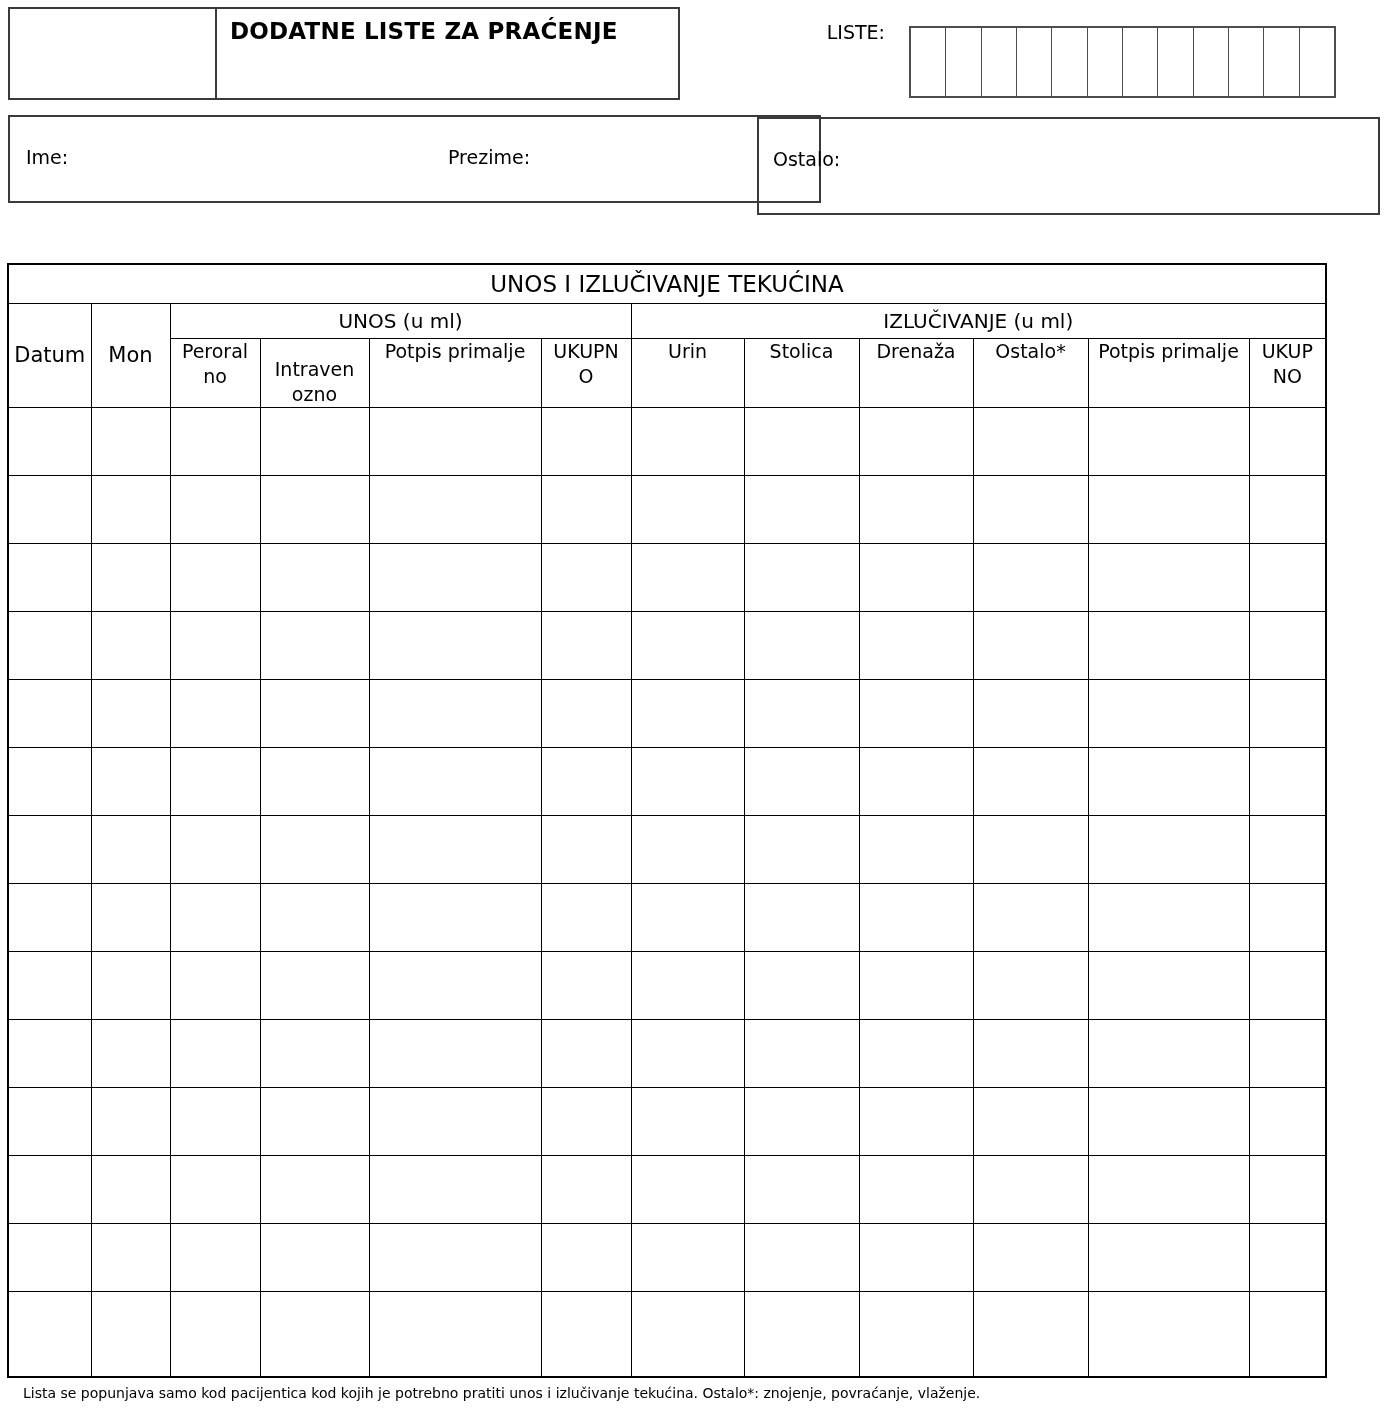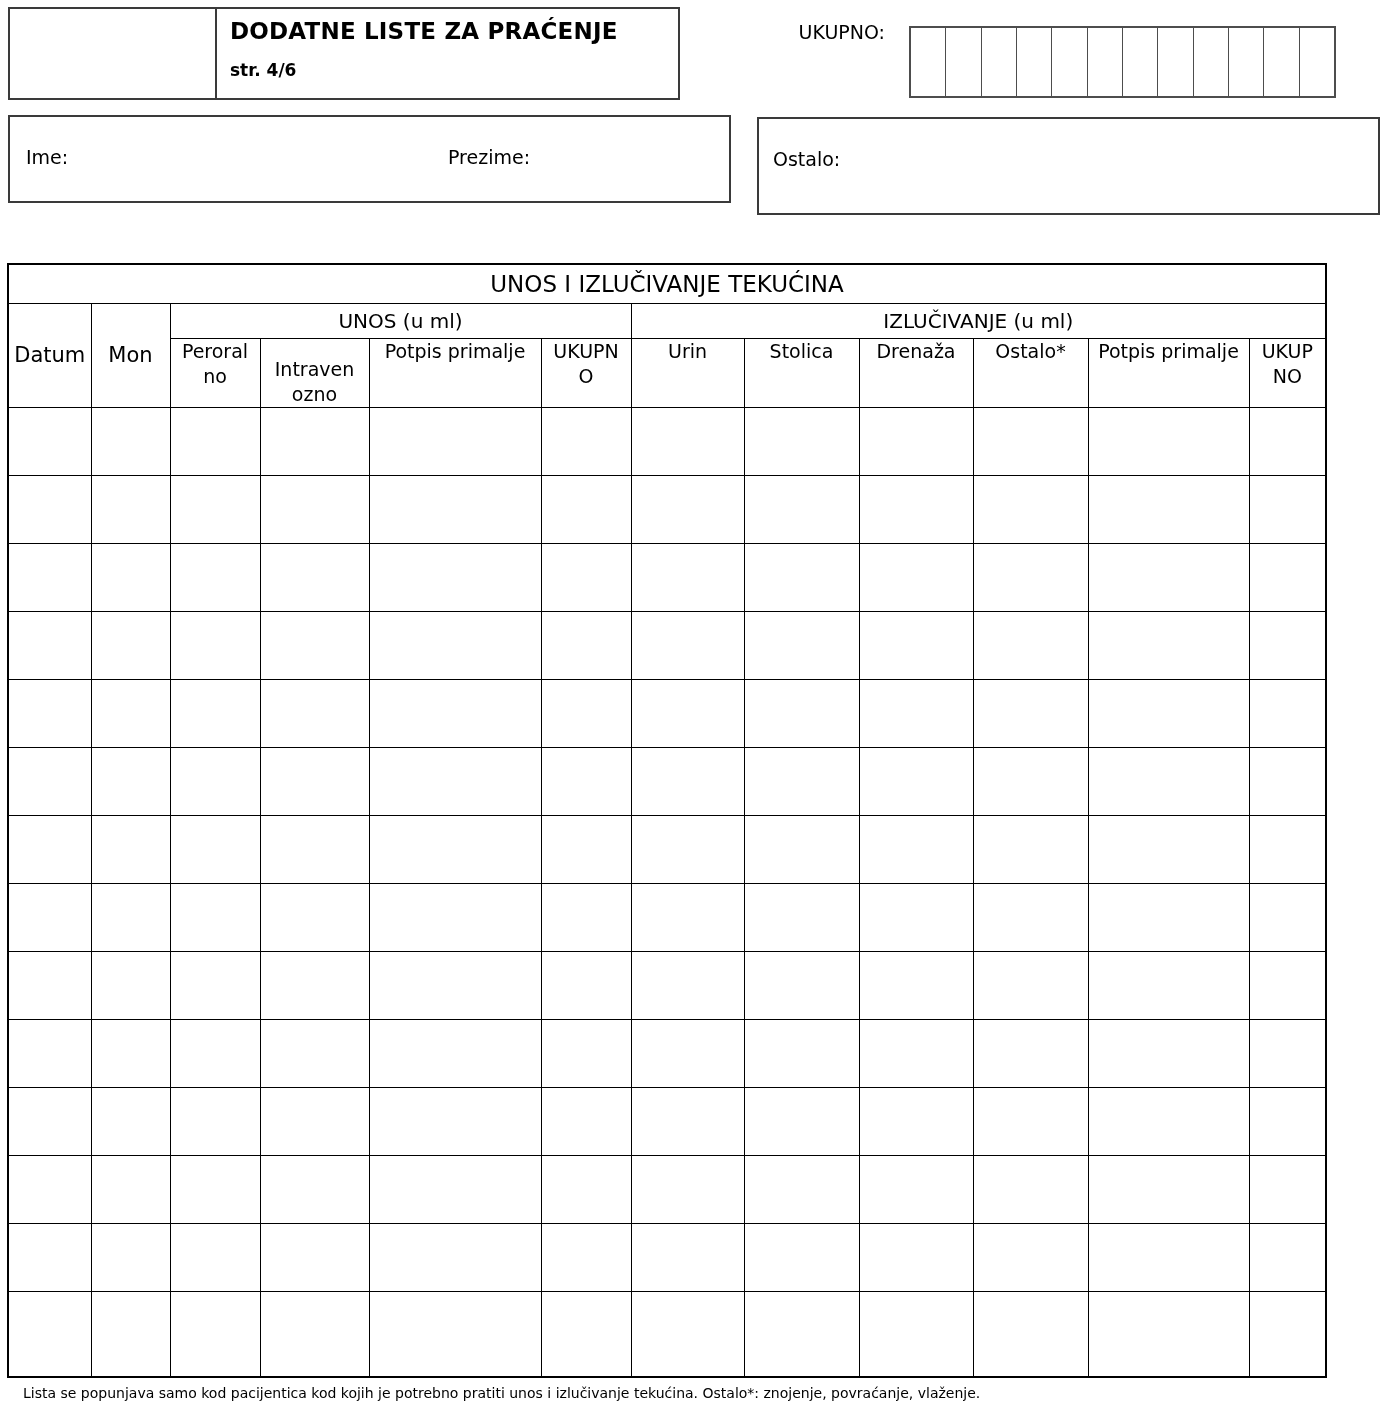--- a/index.html
+++ b/index.html
@@ -14,42 +14,42 @@
   .abs { position:absolute; }
 
   
   .title-box {
     left:8px; top:7px; width:672px; height:93px;
     border:2px solid #3a3a3a;
     display:flex;
   }
   .title-box .blank-pane { width:207px; border-right:2px solid #3a3a3a; }
   .title-box .title-pane {
-    flex:1; padding:9px 4px 18px 13px;
+    flex:1; padding:9px 4px 12px 13px;
     display:flex; flex-direction:column; justify-content:space-between;
   }
   .form-title { font-size:23px; font-weight:bold; letter-spacing:0.2px; }
   .page-num  { font-size:17px; font-weight:bold; }
 
   
   .maticni-label {
     left:595px; top:19px; width:290px;
     text-align:right; font-size:19px; line-height:27px;
   }
   .maticni-grid {
     left:909px; top:26px; width:427px; height:72px;
     border:2px solid #4d4d4d;
     display:flex;
   }
   .maticni-grid .digit-cell { flex:1; border-right:1px solid #4d4d4d; }
   .maticni-grid .digit-cell:last-child { border-right:none; }
 
   
   .ime-box {
-    left:8px; top:115px; width:723px; height:88px;
+    left:8px; top:115px; width:813px; height:88px;
     border:2px solid #3a3a3a;
   }
   .odjel-box {
     left:757px; top:117px; width:623px; height:98px;
     border:2px solid #3a3a3a;
   }
   .field-label { position:absolute; font-size:19px; }
 
   
   table.fluid {
@@ -89,26 +89,25 @@
     font-size:14px;
   }
 </style>
 </head>
 <body>
 
 <div class="abs title-box">
   <div class="blank-pane"></div>
   <div class="title-pane">
     <div class="form-title">DODATNE LISTE ZA PRAĆENJE</div>
-    <div class="page-num">str. 4/6</div>
   </div>
 </div>
 
 <div class="abs maticni-label">
-  <div>UKUPNO:</div>
+  <div>LISTE:</div>
 </div>
 <div class="abs maticni-grid">
     <div class="digit-cell"></div>
     <div class="digit-cell"></div>
     <div class="digit-cell"></div>
     <div class="digit-cell"></div>
     <div class="digit-cell"></div>
     <div class="digit-cell"></div>
     <div class="digit-cell"></div>
     <div class="digit-cell"></div>

